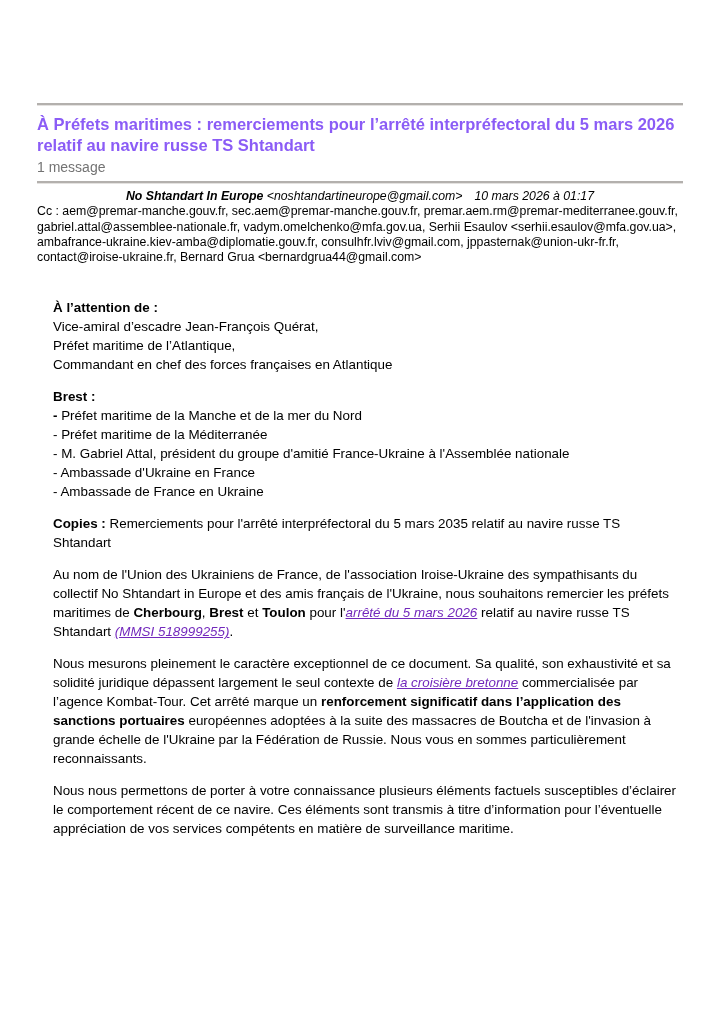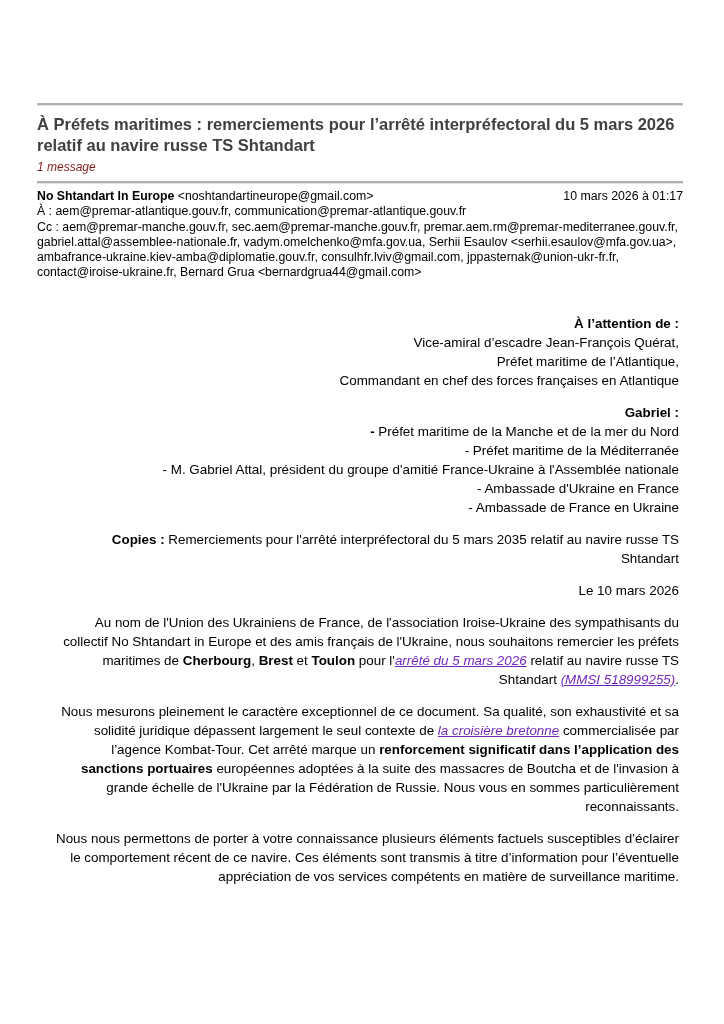--- a/index.html
+++ b/index.html
@@ -20,45 +20,44 @@
   .rule {
     height: 2px;
     background: #b3b0ad;
     border-bottom: 1px solid #e4e2e0;
   }
   h1.subject {
     font-size: 16.5px;
     line-height: 21px;
     font-weight: bold;
     margin: 8px 0 0 0;
-    color: #404040;
+    color: #8b5cf6;
   }
   .msg-count {
-    font-size: 12px;
+    font-size: 14px;
     line-height: 15px;
     margin: 4px 0 6px 0;
-    color: #7f1d1d;
-    font-style: italic;
+    color: #737373;
   }
   .meta {
     margin-top: 5px;
     font-size: 12.3px;
     line-height: 15.3px;
     color: #000000;
   }
-  .meta-top { display: flex; justify-content: space-between; }
+  .meta-top { display: flex; justify-content: center; font-style: italic; }
   .sender-name { font-weight: bold; }
   .meta-date { white-space: nowrap; padding-left: 12px; }
   .email-body {
     margin: 33px 0 0 16px;
     font-size: 13.4px;
     line-height: 19px;
     color: #000000;
   }
-  .email-body p { margin: 0 4px 13px 0; white-space: pre-wrap; text-align: right; }
+  .email-body p { margin: 0 4px 13px 0; white-space: pre-wrap; }
   .b { font-weight: bold; }
   .i { }
   a.lnk { text-decoration: underline; cursor: pointer; font-style: italic; }
 </style>
 </head>
 <body>
 
 <div class="sheet">
   <div class="content">
 
@@ -72,43 +71,38 @@
 
     <div class="meta">
       <div class="meta-top">
         <div>
           <span class="sender-name">No Shtandart In Europe</span>
           <span>&lt;noshtandartineurope@gmail.com&gt;</span>
         </div>
         <div class="meta-date">10 mars 2026 à 01:17</div>
       </div>
 
-      <div class="meta-line">
-        <span>À :</span>
-        <span>aem@premar-atlantique.gouv.fr, communication@premar-atlantique.gouv.fr</span>
-      </div>
 
       <div class="meta-line">
         <span>Cc :</span>
         <span>aem@premar-manche.gouv.fr, sec.aem@premar-manche.gouv.fr, premar.aem.rm@premar-mediterranee.gouv.fr, gabriel.attal@assemblee-nationale.fr, vadym.omelchenko@mfa.gov.ua, Serhii Esaulov &lt;serhii.esaulov@mfa.gov.ua&gt;, ambafrance-ukraine.kiev-amba@diplomatie.gouv.fr, consulhfr.lviv@gmail.com, jppasternak@union-ukr-fr.fr, contact@iroise-ukraine.fr, Bernard Grua &lt;bernardgrua44@gmail.com&gt;</span>
       </div>
     </div>
 
     <div class="email-body">
         <p><span class="b">À l’attention de :</span><span>
 Vice-amiral d’escadre Jean-François Quérat,
 Préfet maritime de l’Atlantique,
 Commandant en chef des forces françaises en Atlantique</span></p>
-        <p><span class="b">Gabriel :</span><span>
+        <p><span class="b">Brest :</span><span>
 </span><span class="b">- </span><span>Préfet maritime de la Manche et de la mer du Nord
 - Préfet maritime de la Méditerranée
 - M. Gabriel Attal, président du groupe d'amitié France-Ukraine à l'Assemblée nationale
 - Ambassade d'Ukraine en France
 - Ambassade de France en Ukraine</span></p>
         <p><span class="b">Copies : </span><span>Remerciements pour l'arrêté interpréfectoral du 5 mars 2035 relatif au navire russe </span><span class="i">TS Shtandart</span></p>
-        <p><span>Le 10 mars 2026</span></p>
         <p><span>Au nom de l'</span><span class="i">Union des Ukrainiens de France</span><span>, de l'association </span><span class="i">Iroise-Ukraine</span><span> des sympathisants du collectif </span><span class="i">No Shtandart in Europe</span><span> et des amis français de l'Ukraine, nous souhaitons remercier les préfets maritimes de </span><span class="b">Cherbourg</span><span>, </span><span class="b">Brest</span><span> et </span><span class="b">Toulon</span><span> pour l'</span><a href="#" class="lnk" style="color: rgb(114, 40, 188);">arrêté du 5 mars 2026</a><span> relatif au navire russe </span><span class="i">TS Shtandart</span><span> </span><a href="#" class="lnk" style="color: rgb(114, 40, 188);">(MMSI 518999255)</a><span>.</span></p>
         <p><span>Nous mesurons pleinement le caractère exceptionnel de ce document. Sa qualité, son exhaustivité et sa solidité juridique dépassent largement le seul contexte de </span><a href="#" class="lnk" style="color: rgb(114, 40, 188);">la croisière bretonne</a><span> commercialisée par l’agence </span><span class="i">Kombat-Tour</span><span>. Cet arrêté marque un </span><span class="b">renforcement significatif dans l’application des sanctions portuaires</span><span> européennes adoptées à la suite des massacres de Boutcha et de l'invasion à grande échelle de l'Ukraine par la Fédération de Russie. Nous vous en sommes particulièrement reconnaissants.</span></p>
         <p><span>Nous nous permettons de porter à votre connaissance plusieurs éléments factuels susceptibles d’éclairer le comportement récent de ce navire. Ces éléments sont transmis à titre d’information pour l’éventuelle appréciation de vos services compétents en matière de surveillance maritime.</span></p>
       </div>
 
   </div>
 </div>
 
 </body></html>

